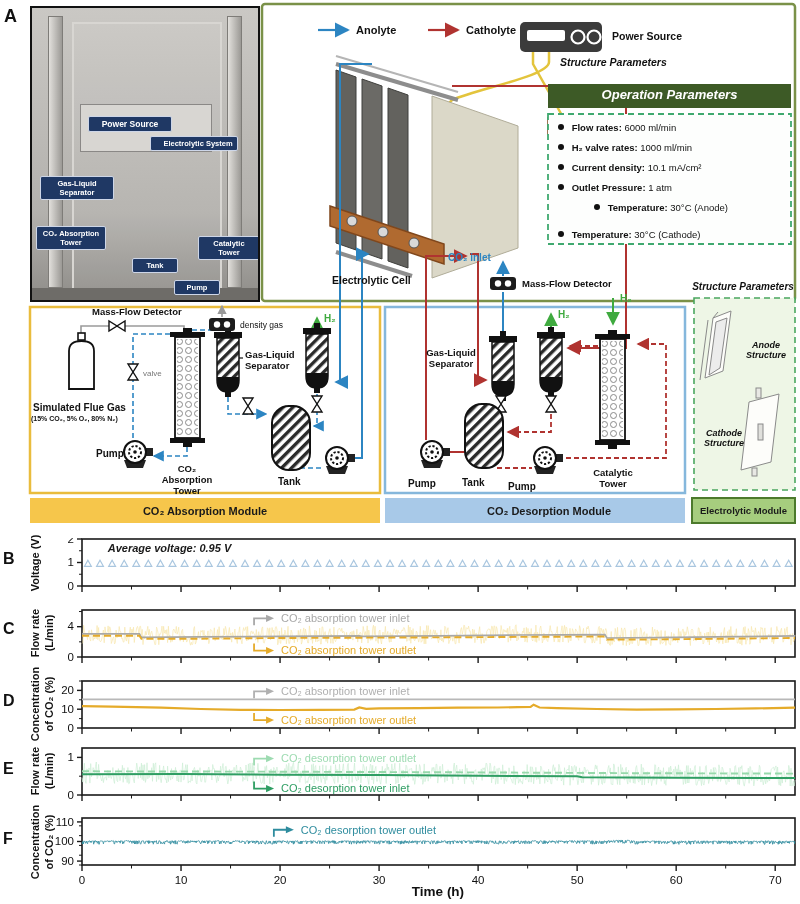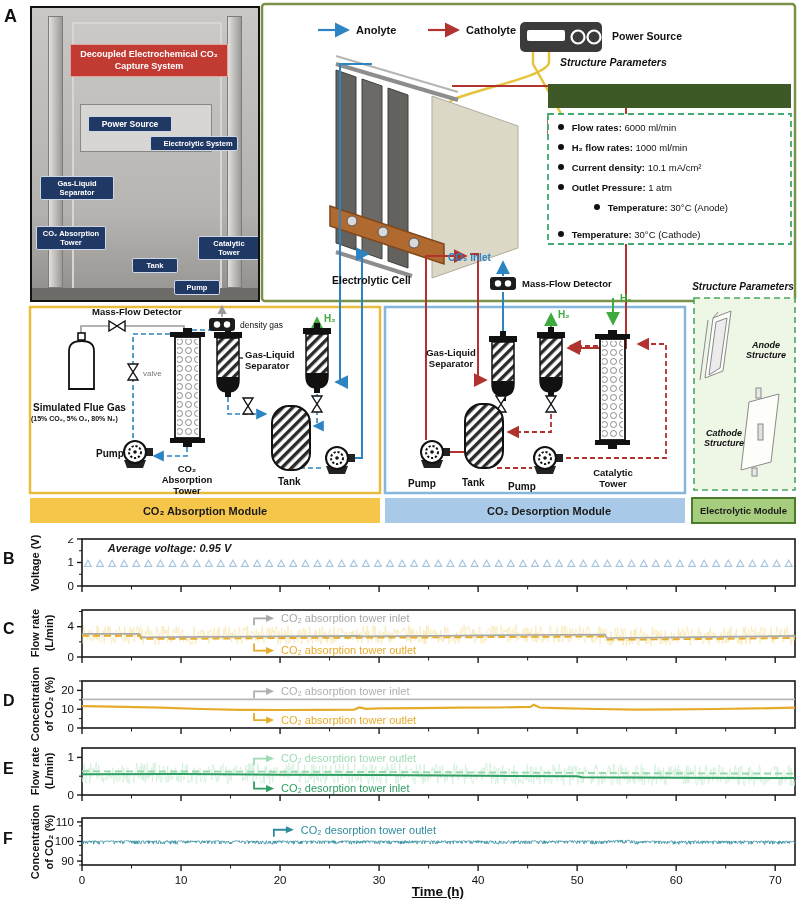--- a/index.html
+++ b/index.html
@@ -27,22 +27,20 @@
   <span class="lbl" style="left:4px;top:6px;font-size:18px;">A</span>
 
   <div class="abs" style="left:30px;top:6px;width:226px;height:292px;border:2px solid #111;
               background:linear-gradient(#cac8c4,#b3b1ad 70%,#8f8d89);overflow:hidden;">
     <div class="phdec" style="left:16px;top:8px;width:13px;height:270px;background:linear-gradient(90deg,#e2e0dc,#9b9995);border:1px solid #7e7c78;"></div>
     <div class="phdec" style="right:16px;top:8px;width:13px;height:270px;background:linear-gradient(90deg,#e2e0dc,#9b9995);border:1px solid #7e7c78;"></div>
     <div class="phdec" style="left:40px;top:14px;width:146px;height:264px;border:2px solid #d8d6d2;background:rgba(255,255,255,0.06);"></div>
     <div class="phdec" style="left:48px;top:96px;width:130px;height:46px;background:#d8d6d2;border:1px solid #8a8886;"></div>
     <div class="phdec" style="left:0;bottom:0;width:226px;height:12px;background:#6e6c68;"></div>
 
-    <div class="abs" style="left:38px;top:36px;width:152px;background:#c23b33;color:#fff;font-weight:bold;
-                font-size:9px;text-align:center;padding:4px 2px;line-height:1.3;border:1px solid #e2a29d;">Decoupled Electrochemical CO₂ Capture System</div>
     <div class="navybox" style="left:56px;top:108px;width:76px;font-size:8.5px;">Power Source</div>
     <div class="navybox" style="left:118px;top:128px;width:72px;padding-left:11px;">Electrolytic System</div>
     <div class="navybox" style="left:8px;top:168px;width:66px;">Gas-Liquid Separator</div>
     <div class="navybox" style="left:4px;top:218px;width:62px;">CO₂ Absorption Tower</div>
     <div class="navybox" style="left:100px;top:250px;width:38px;">Tank</div>
     <div class="navybox" style="left:142px;top:272px;width:38px;">Pump</div>
     <div class="navybox" style="left:166px;top:228px;width:54px;">Catalytic Tower</div>
   </div>
 
   <svg class="abs" style="left:0;top:0;" width="800" height="530" viewBox="0 0 800 530">
@@ -218,28 +216,30 @@
     </g>
   </svg>
 
   <span class="lbl" style="left:356px;top:24px;font-size:11px;">Anolyte</span>
   <span class="lbl" style="left:466px;top:24px;font-size:11px;">Catholyte</span>
   <span class="lbl" style="left:612px;top:30px;font-size:10.5px;">Power Source</span>
   <span class="lbl" style="left:560px;top:56px;font-size:10.5px;font-style:italic;">Structure Parameters</span>
   <span class="lbl" style="left:332px;top:274px;font-size:10.5px;">Electrolytic Cell</span>
   <span class="lbl" style="left:448px;top:252px;font-size:10px;color:#2c85c2;">CO₂ inlet</span>
   <span class="lbl" style="left:522px;top:279px;font-size:9.5px;">Mass-Flow Detector</span>
+  <div class="lbl" style="left:548px;top:88px;width:243px;text-align:center;font-size:13px;
+        font-style:italic;color:#fff;">Operation Parameters</div>
 
   <div class="opitem" style="left:558px;top:122px;">
     <span class="bullet"></span>
     <span class="b">Flow rates:</span><span> 6000 ml/min</span>
   </div>
   <div class="opitem" style="left:558px;top:142px;">
     <span class="bullet"></span>
-    <span class="b">H₂ flow rates:</span><span> 1000 ml/min</span>
+    <span class="b">H₂ valve rates:</span><span> 1000 ml/min</span>
   </div>
   <div class="opitem" style="left:558px;top:162px;">
     <span class="bullet"></span>
     <span class="b">Current density:</span><span> 10.1 mA/cm²</span>
   </div>
   <div class="opitem" style="left:558px;top:182px;">
     <span class="bullet"></span>
     <span class="b">Outlet Pressure:</span><span> 1 atm</span>
   </div>
   <div class="opitem" style="left:558px;top:202px;padding-left:36px;">
@@ -525,14 +525,14 @@
       <line x1="82" y1="48" x2="79" y2="48" stroke="#1a1a1a" stroke-width="1"></line>
       <line x1="82" y1="38.20833333333333" x2="79" y2="38.20833333333333" stroke="#1a1a1a" stroke-width="1"></line>
       <line x1="82" y1="28.416666666666668" x2="79" y2="28.416666666666668" stroke="#1a1a1a" stroke-width="1"></line>
       <line x1="82" y1="18.625" x2="79" y2="18.625" stroke="#1a1a1a" stroke-width="1"></line>
       <line x1="82" y1="8.833333333333332" x2="79" y2="8.833333333333332" stroke="#1a1a1a" stroke-width="1"></line>
       <path d="M273.86111111111114,19.75 L273.86111111111114,12.75 L286.86111111111114,12.75" fill="none" stroke="#2e8c9e" stroke-width="1.8"></path>
       <path d="M285.86111111111114,9.15 L293.86111111111114,12.75 L285.86111111111114,16.35 Z" fill="#2e8c9e"></path>
       <text x="300.86111111111114" y="16.55" fill="#2e8c9e" font-size="11" font-family="Liberation Sans,sans-serif">CO₂ desorption tower outlet</text>
     </svg>
 
-  <div class="lbl" style="left:338px;top:884px;width:200px;text-align:center;font-size:13.5px;text-decoration:underline;">Time (h)</div>
+  <div class="lbl" style="left:338px;top:884px;width:200px;text-align:center;font-size:13.5px;">Time (h)</div>
 </div>
 
 </body></html>

